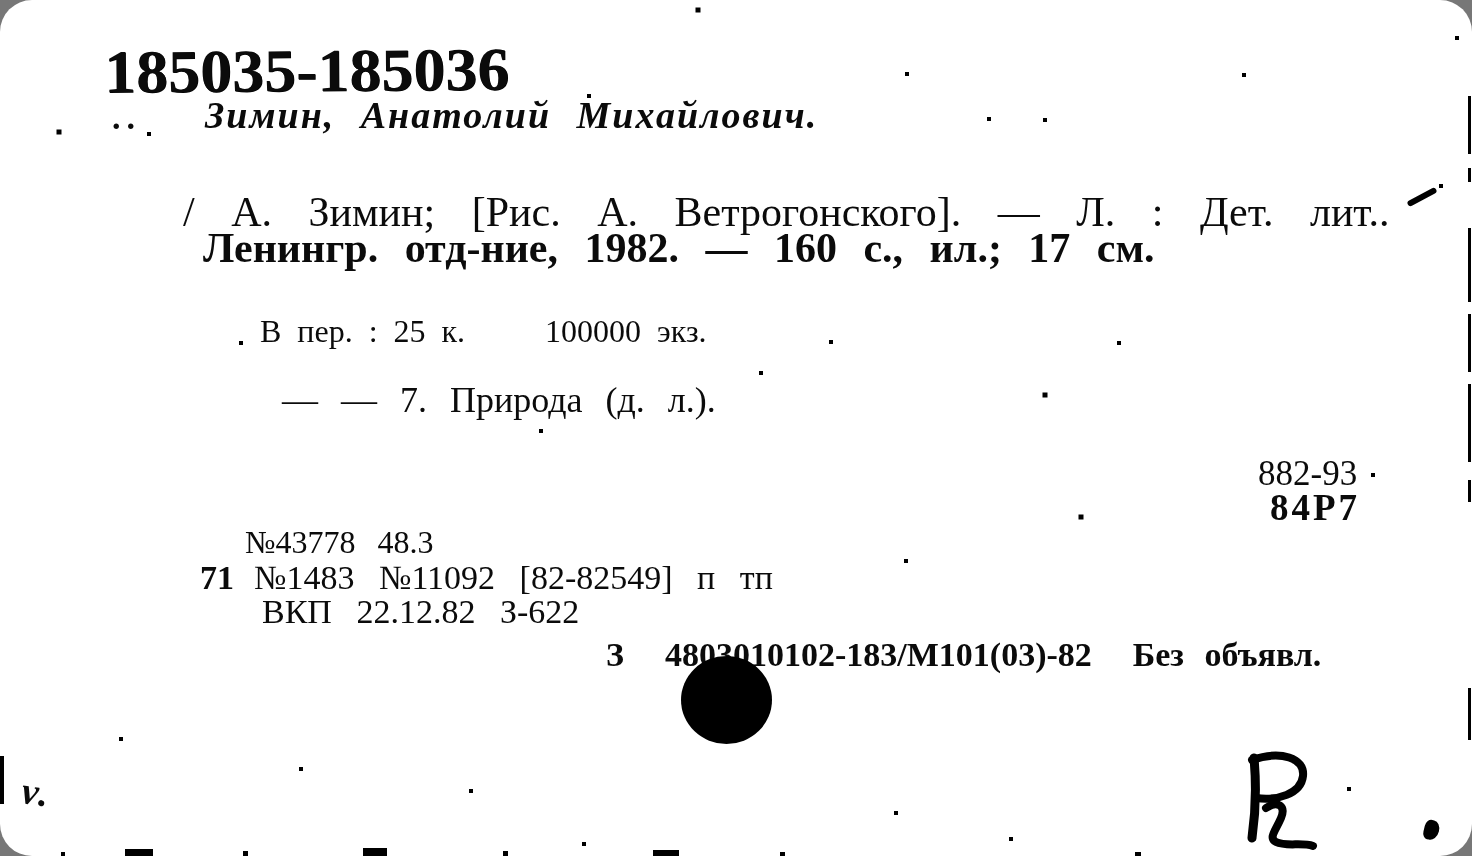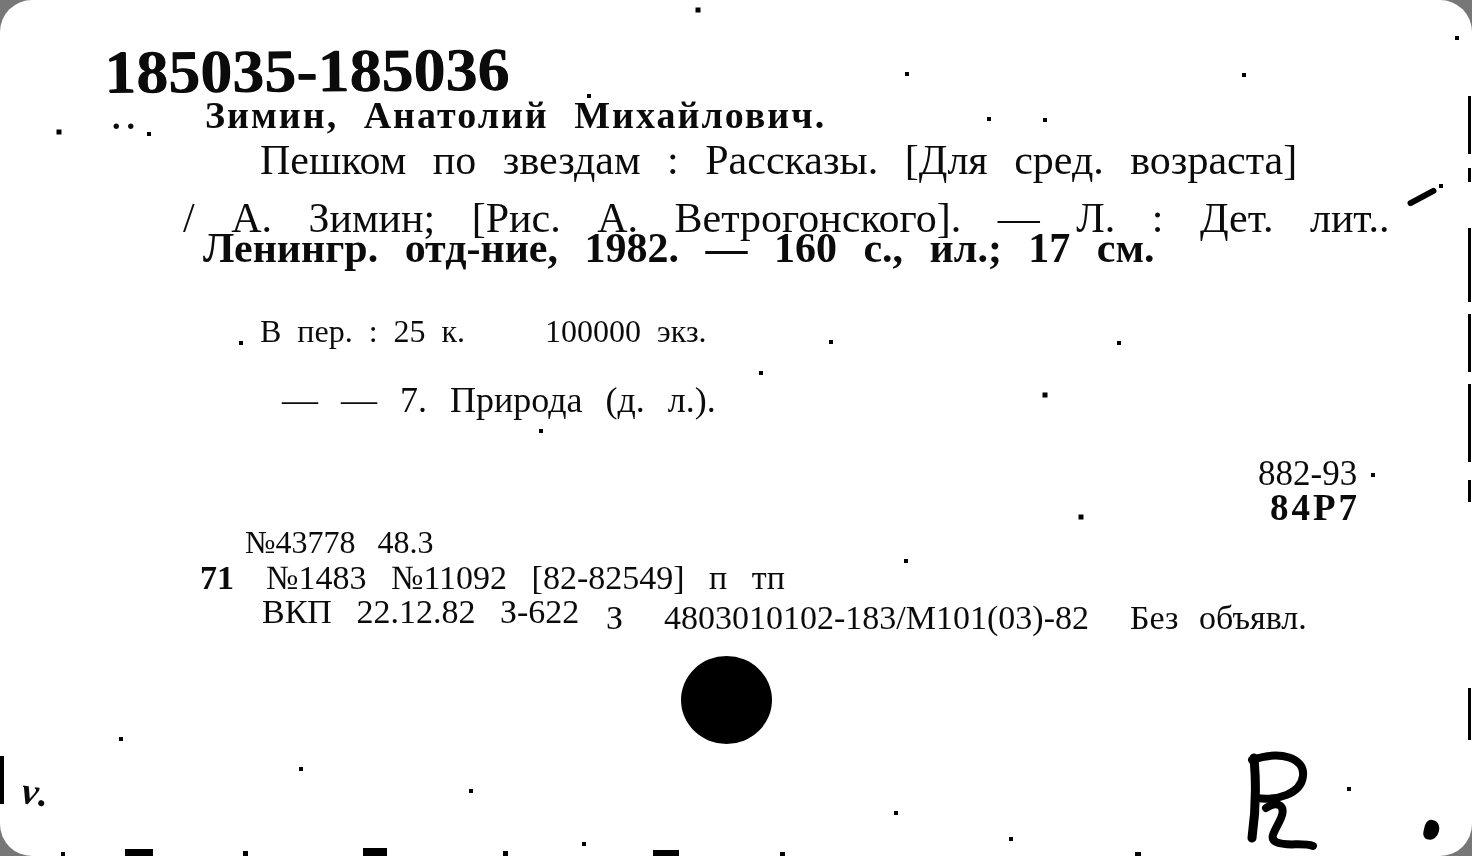--- a/index.html
+++ b/index.html
@@ -22,34 +22,34 @@
   .stamp {
     position: absolute;
     left: 104px; top: 34px;
     font-size: 64px;
     font-weight: 700;
     letter-spacing: 0px;
     transform: rotate(-0.4deg) scaleY(0.95);
     text-shadow: 0.6px 0.6px 0 #000;
   }
   .predots   { left: 112px;  top: 100px; font-size: 34px; font-weight: 700; letter-spacing: 6px; }
-  .heading   { left: 205px;  top: 96px;  font-size: 38px; font-weight: 700; letter-spacing: 2px; word-spacing: 14px; }
+  .heading   { left: 205px;  top: 96px;  font-size: 38px; font-weight: 700; letter-spacing: 2px; word-spacing: 14px; font-style: italic; }
   .title1    { left: 260px;  top: 138px; font-size: 42px; word-spacing: 16px; }
-  .title2    { left: 183px;  top: 196px; font-size: 42px; word-spacing: 26px; }
+  .title2    { left: 183px;  top: 190px; font-size: 42px; word-spacing: 26px; }
   .title3    { left: 203px;  top: 226px; font-size: 42px; word-spacing: 16px; font-weight: bold; }
   .contents  { left: 260px;  top: 279px; font-size: 32px; word-spacing: 22px; }
   .price     { left: 260px;  top: 315px; font-size: 32px; word-spacing: 8px; }
   .tracing   { left: 282px;  top: 382px; font-size: 36px; word-spacing: 14px; }
   .udc       { left: 1258px; top: 456px; font-size: 35px; }
   .bbk       { left: 1270px; top: 489px; font-size: 37px; font-weight: 700; letter-spacing: 3px; }
   .accrow1   { left: 245px;  top: 526px; font-size: 32px; word-spacing: 14px; text-align: center; }
   .accrow2   { left: 200px;  top: 560px; font-size: 34px; word-spacing: 16px; }
-  .accrow2 .prefix { font-weight: 700; margin-right: 32px; text-align: center; }
+  .accrow2 .prefix { font-weight: 700; margin-right: 20px; text-align: center; }
   .accrow3   { left: 262px;  top: 594px; font-size: 34px; word-spacing: 16px; }
-  .orderline { left: 606px;  top: 600px; font-size: 34px; word-spacing: 12px; }
+  .orderline { left: 606px;  top: 637px; font-size: 34px; word-spacing: 12px; font-weight: bold; }
   .punch-hole {
     position: absolute;
     left: 681px; top: 656px;
     width: 91px; height: 88px;
     background: #000;
     border-radius: 50%;
   }
   .hand-r2 { position: absolute; left: 1225px; top: 748px; }
   .margin-v {
     position: absolute;
@@ -89,21 +89,20 @@
 <body>
 
 <div class="card">
 
   <div class="stamp">185035-185036</div>
 
   <div class="ln predots">..</div>
 
   <div class="ln heading">Зимин, Анатолий Михайлович.</div>
 
-  <div class="ln title1">Пешком по звездам : Рассказы. [Для сред. возраста]</div>
   <div class="ln title2">/ А. Зимин; [Рис. А. Ветрогонского]. — Л. : Дет. лит..</div>
   <div class="ln title3">Ленингр. отд-ние, 1982. — 160 с., ил.; 17 см.</div>
 
   <div class="ln price">В пер. : 25 к.     100000 экз.</div>
 
   <div class="ln tracing">— — 7. Природа (д. л.).</div>
 
   <div class="ln udc">882-93</div>
   <div class="ln bbk">84Р7</div>
 

